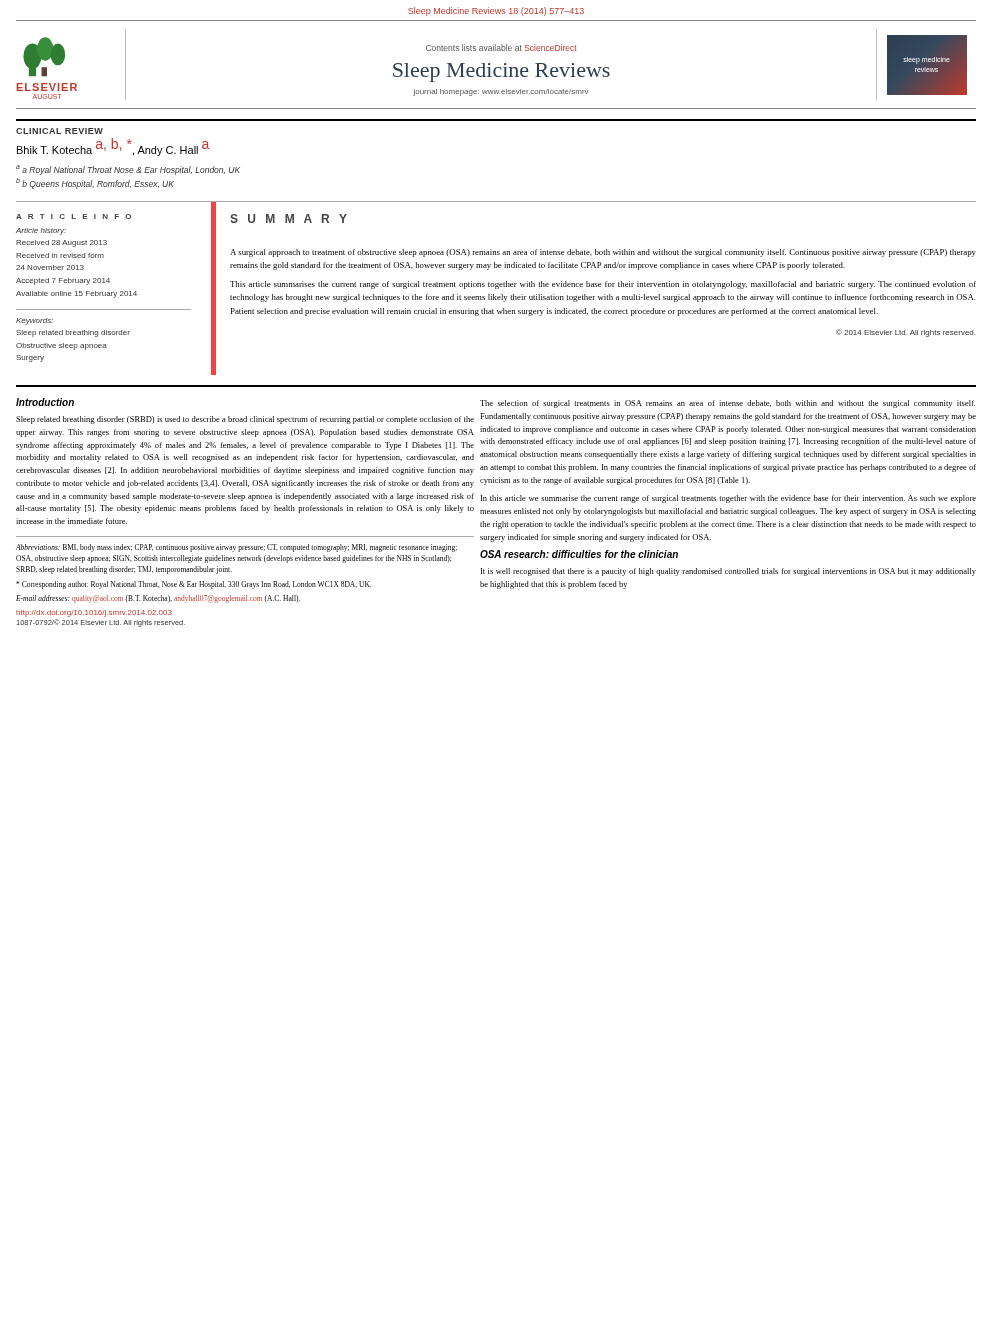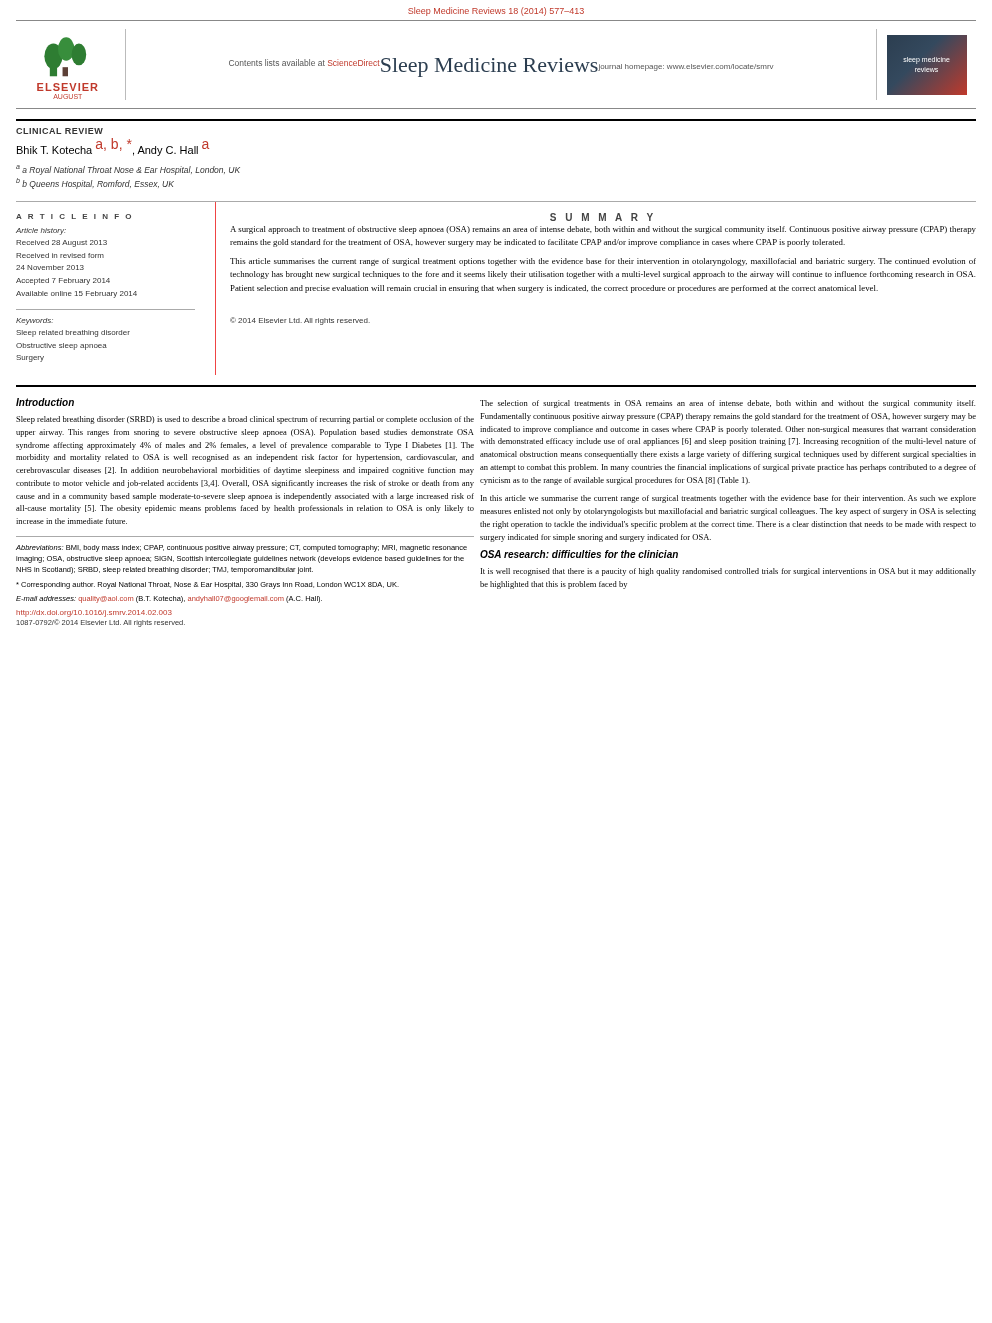--- a/index.html
+++ b/index.html
@@ -26,21 +26,21 @@
       display: flex;
       align-items: stretch;
       padding: 8px 0;
       margin: 0 16px;
     }
 
     .header-left {
       width: 110px;
       display: flex;
       align-items: center;
-      justify-content: flex-end;
+      justify-content: flex-start;
       border-right: 1px solid #bbb;
       padding-right: 26px;
       flex-shrink: 0;
     }
 
     .elsevier-logo {
       text-align: center;
     }
 
     .elsevier-tree {
@@ -52,23 +52,23 @@
       font-size: 11px;
       color: #c0392b;
       font-family: Arial, sans-serif;
       font-weight: bold;
       letter-spacing: 1px;
     }
 
     .header-center {
       flex: 1;
       display: flex;
-      flex-direction: row;
-      align-items: center;
-      justify-content: center;
+      flex-direction: column;
+      align-items: center;
+      justify-content: flex-end;
       padding: 4px 10px;
     }
 
     .contents-line {
       font-size: 8.5px;
       color: #555;
       font-family: Arial, sans-serif;
       margin-bottom: 4px;
     }
 
@@ -170,21 +170,21 @@
     .article-body-section {
       display: flex;
       gap: 0;
       margin-top: 8px;
       border-top: 1px solid #aaa;
     }
 
     .article-info {
       width: 200px;
       flex-shrink: 0;
-      border-right: 1px solid #ef4444;
+      border-right: 5px solid #ef4444;
       padding: 10px 20px 10px 0;
       font-family: Arial, sans-serif;
     }
 
     .info-section-title {
       font-size: 8px;
       letter-spacing: 2px;
       font-weight: bold;
       color: #444;
       margin-bottom: 5px;
@@ -218,46 +218,46 @@
       line-height: 1.6;
       font-family: Arial, sans-serif;
     }
 
     .summary-section {
       flex: 1;
       padding: 10px 0 10px 14px;
     }
 
     .summary-title {
-      font-size: 10px;
+      font-size: 12px;
       letter-spacing: 3px;
       font-weight: bold;
       color: #444;
-      margin-bottom: 0;
-      font-family: Arial, sans-serif;
-      text-align: center;
+      margin-bottom: 20px;
+      font-family: Arial, sans-serif;
     }
 
     .summary-text {
       font-size: 8.8px;
       line-height: 1.5;
       color: #000;
       font-family: 'Times New Roman', serif;
       text-align: justify;
     }
 
     .summary-text p {
       margin-bottom: 6px;
     }
 
     .copyright-line {
       font-size: 8px;
       color: #333;
-      font-family: Arial, sans-serif;
-      margin-top: 20px;
+      text-align: right;
+      font-family: Arial, sans-serif;
+      margin-top: 9px;
     }
 
     .main-body {
       margin: 10px 16px 0 16px;
       border-top: 2px solid #000;
       display: flex;
       gap: 6px;
       padding-top: 10px;
     }
 
@@ -290,21 +290,21 @@
     .footnote-section {
       margin-top: 8px;
       border-top: 1px solid #aaa;
       padding-top: 5px;
     }
 
     .footnote-text {
       font-size: 7.5px;
       line-height: 1.5;
       color: #000;
-      font-family: Liberation Sans, sans-serif;
+      font-family: Liberation Serif, serif;
       margin-bottom: 3px;
     }
 
     .footnote-link {
       color: #c0392b;
       font-size: 7.5px;
     }
 
     .doi-link {
       color: #c0392b;

